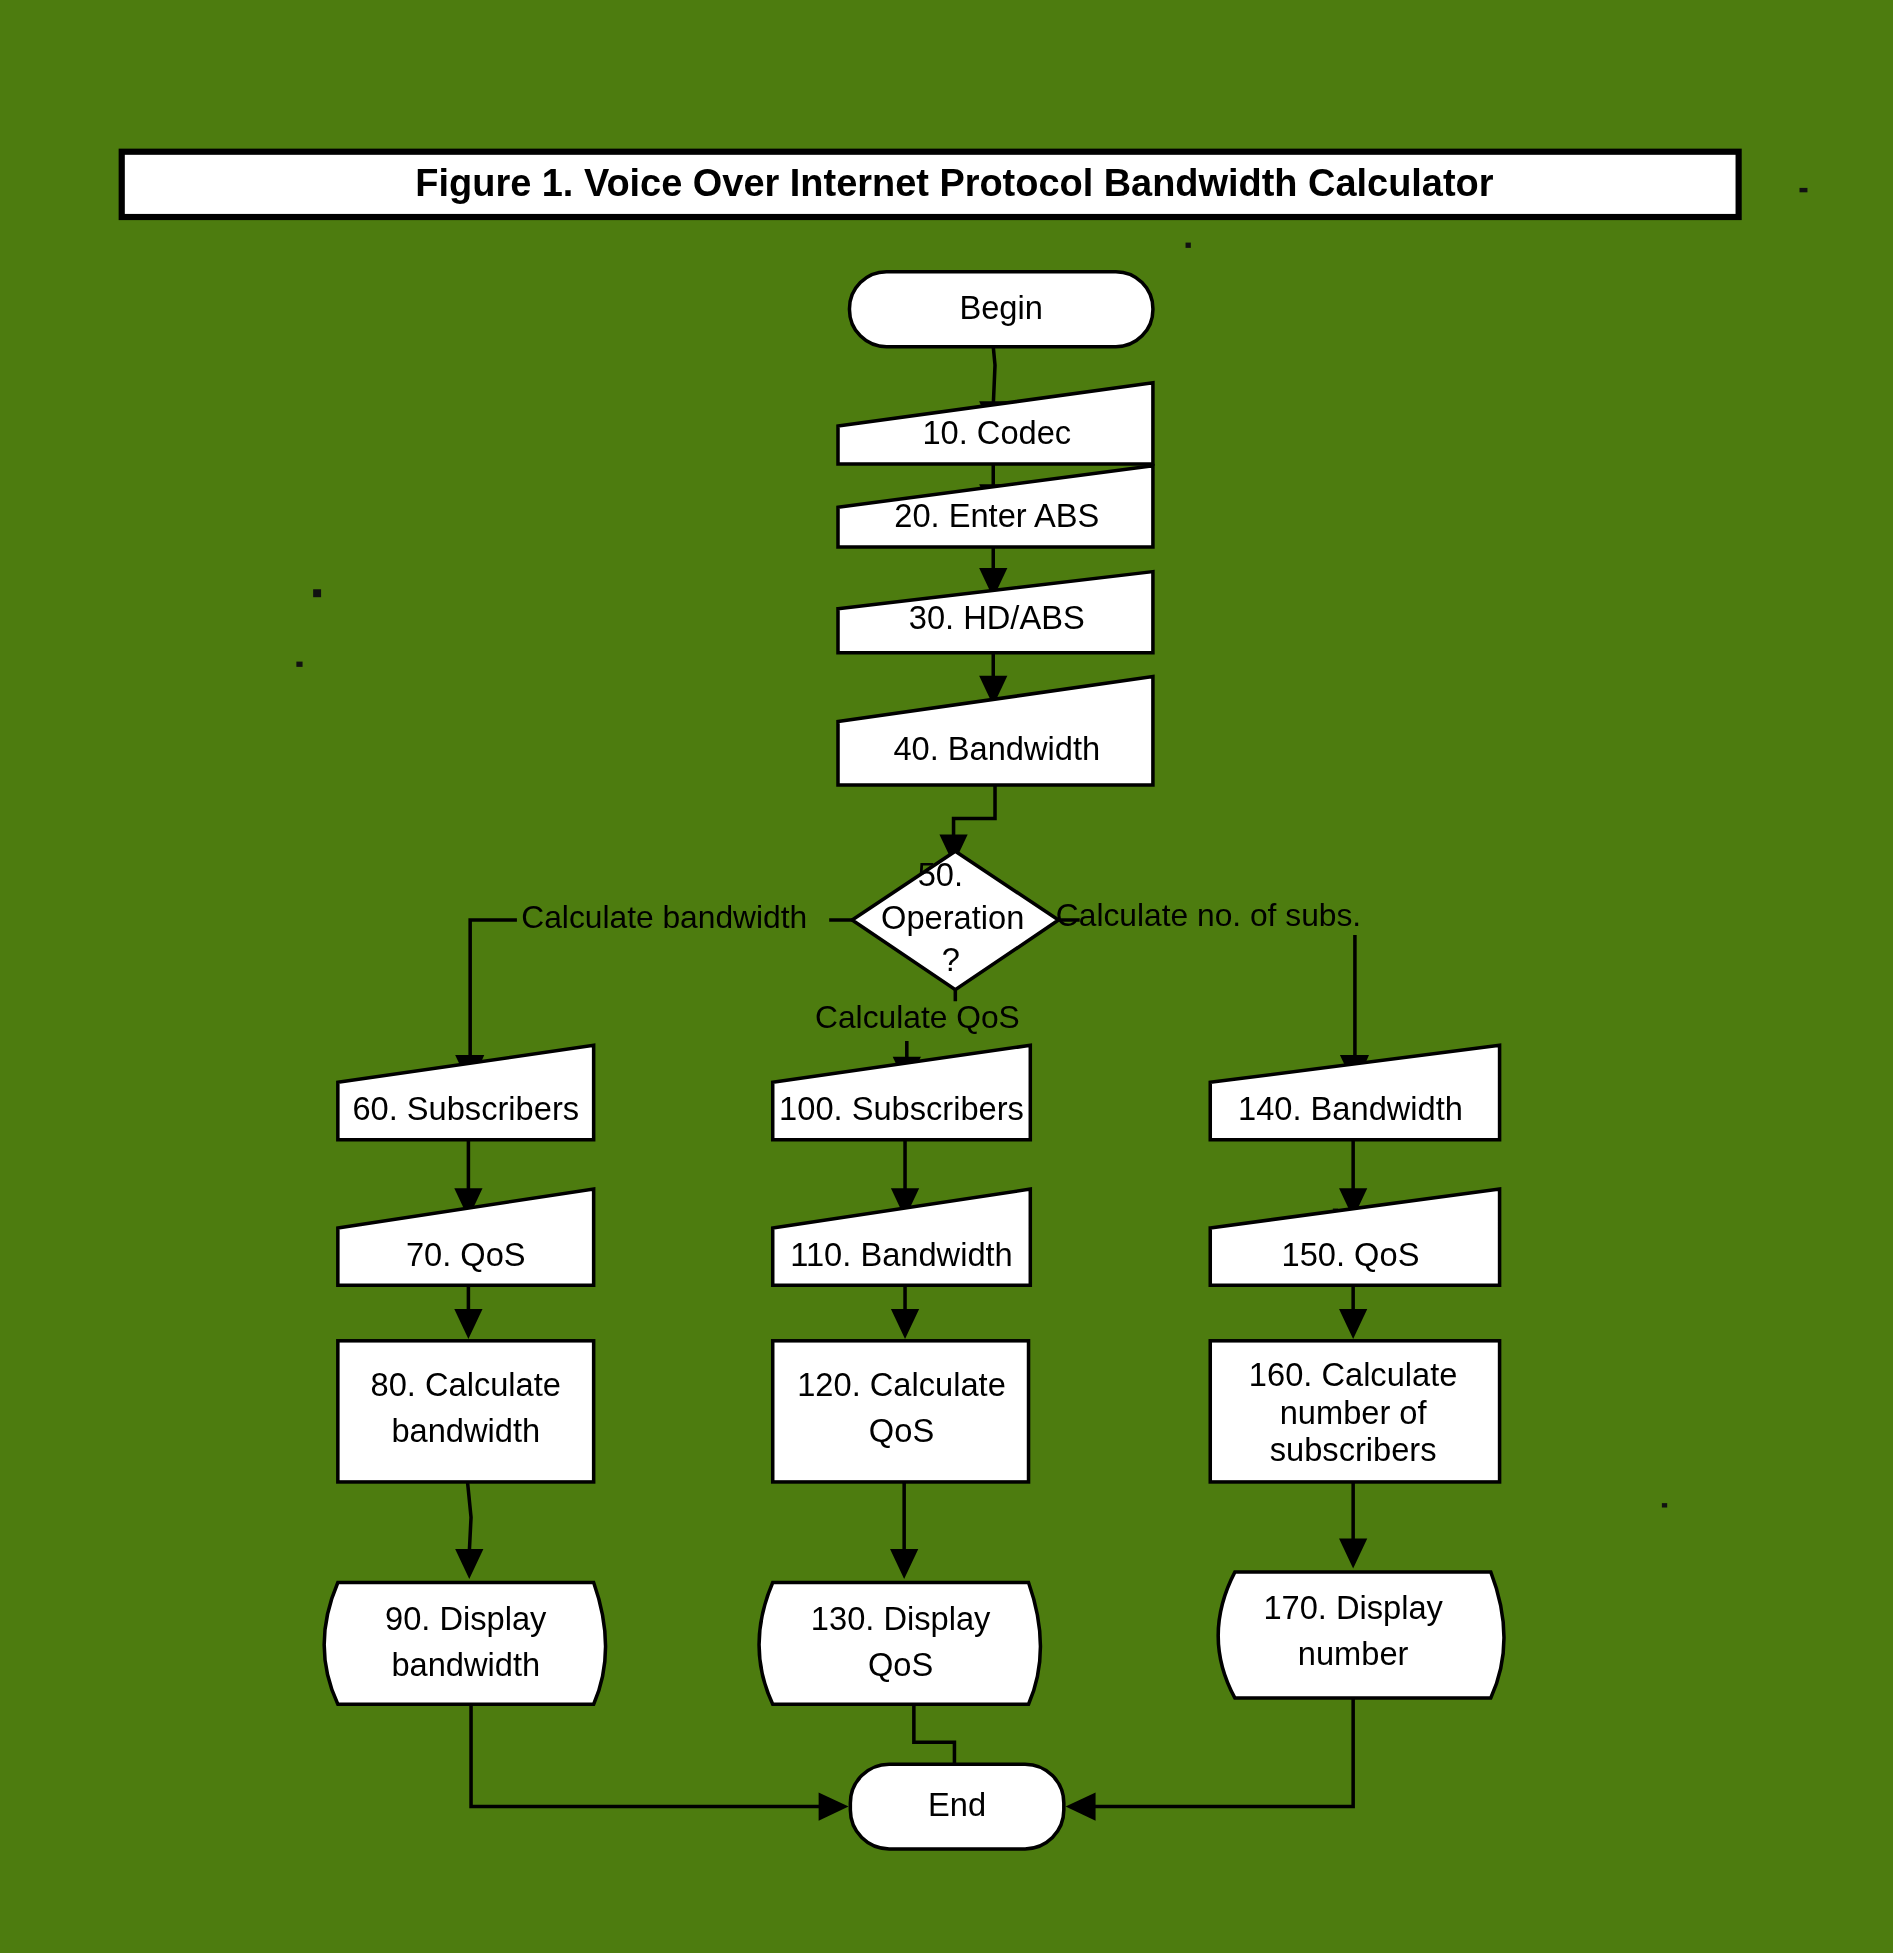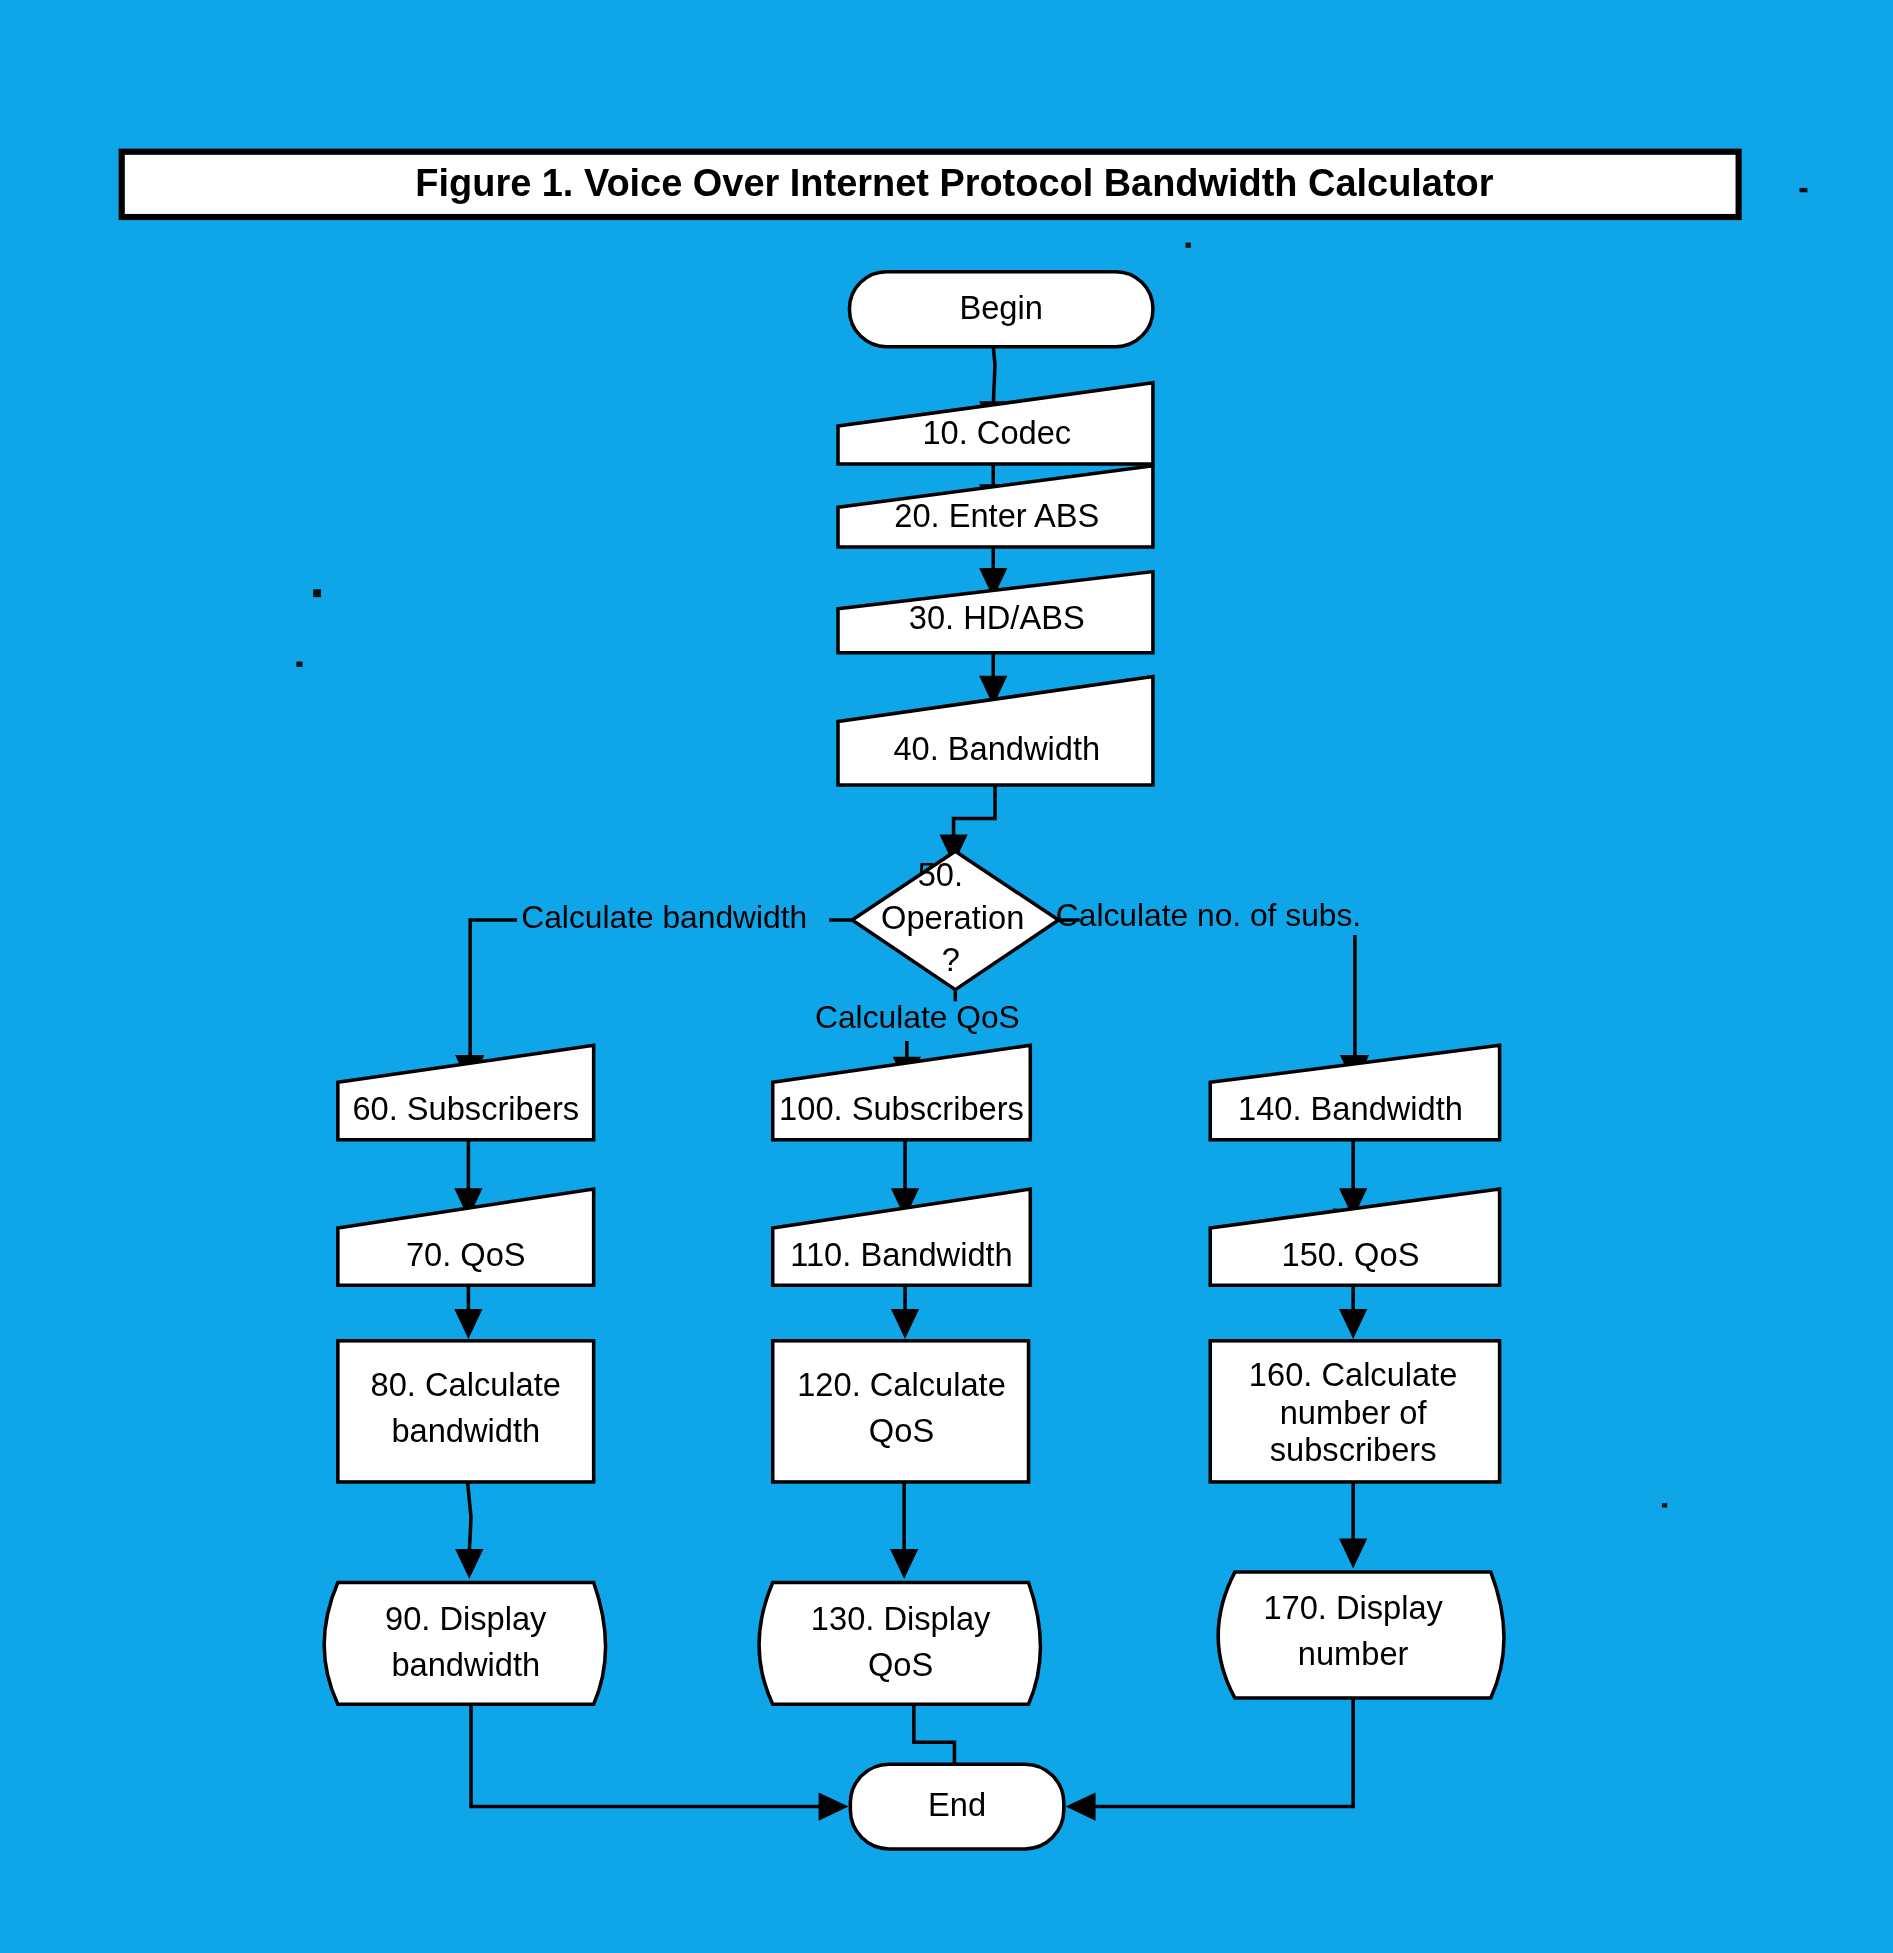--- a/index.html
+++ b/index.html
@@ -7,21 +7,21 @@
     padding: 0;
     background: #ffffff;
   }
   body {
     font-family: "Liberation Sans", sans-serif;
   }
   #page {
     position: relative;
     width: 1893px;
     height: 1953px;
-    background: #0ea5e9;
+    background: #4d7c0f;
     overflow: hidden;
   }
   #figure-svg {
     position: absolute;
     left: 0;
     top: 0;
     width: 1893px;
     height: 1953px;
   }
   .shape-fill {

